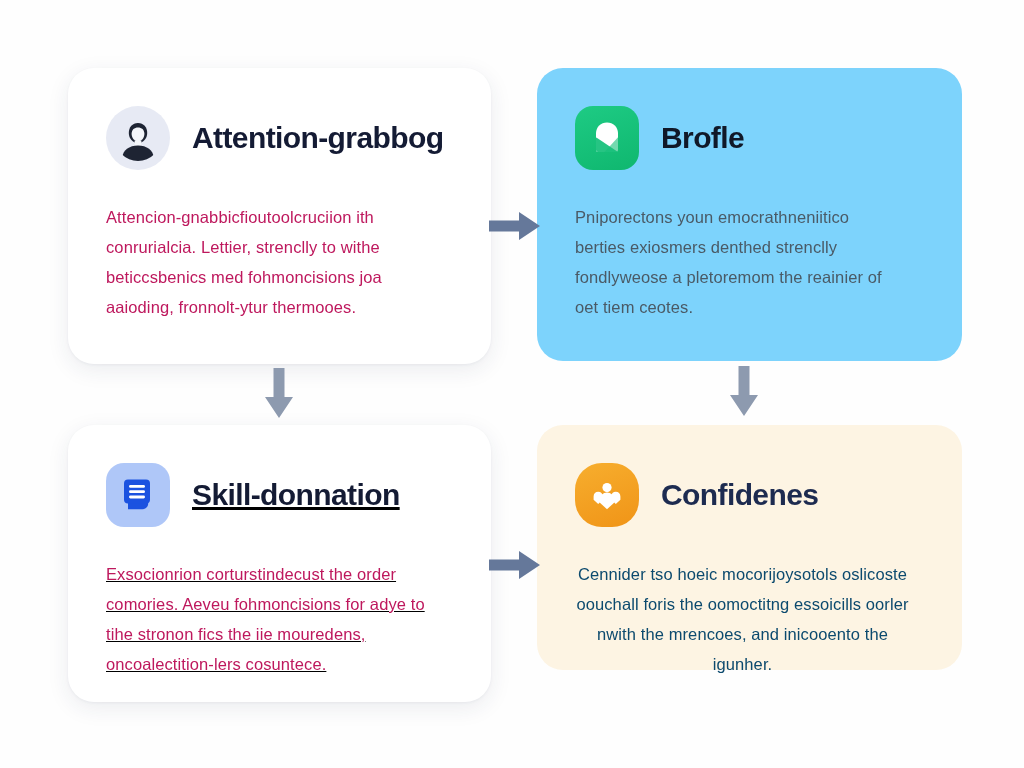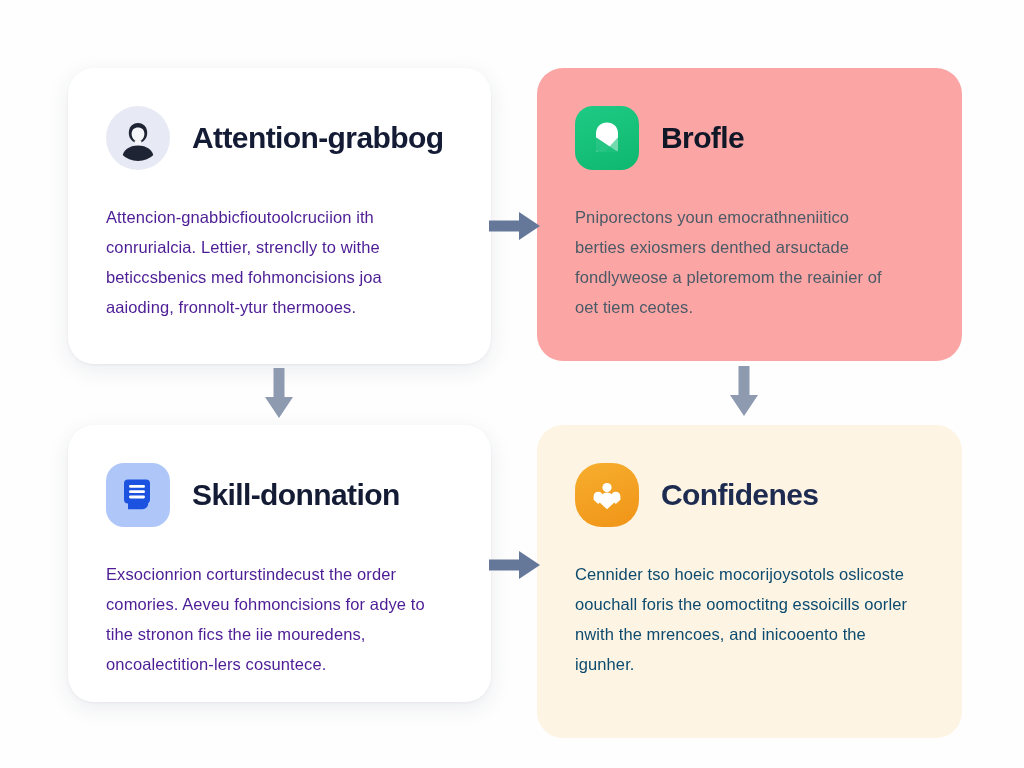--- a/index.html
+++ b/index.html
@@ -26,27 +26,27 @@
     position: absolute;
     border-radius: 26px;
     box-sizing: border-box;
     padding: 36px 38px 30px 38px;
   }
   .card.plain {
     background: #FFFFFF;
     box-shadow: 0 6px 22px rgba(35, 45, 80, 0.085),
                 0 1px 3px rgba(35, 45, 80, 0.05);
   }
-  .card.mint   { background: #fca5a5; }
+  .card.mint   { background: #7dd3fc; }
   .card.cream  { background: #FDF4E3; }
 
   #card-attention { left: 68px;  top: 68px;  width: 423px; height: 296px; }
   #card-profile   { left: 537px; top: 68px;  width: 425px; height: 293px; }
-  #card-skill     { left: 68px;  top: 425px; width: 423px; height: 277px; }
-  #card-confidence{ left: 537px; top: 425px; width: 425px; height: 313px; }
+  #card-skill     { left: 68px;  top: 425px; width: 423px; height: 277px; text-decoration: underline; }
+  #card-confidence{ left: 537px; top: 425px; width: 425px; height: 245px; text-align: center; }
 
   
   .card-head {
     display: flex;
     align-items: center;
     gap: 22px;
     height: 68px;
   }
   .card-title {
     font-size: 30px;
@@ -85,21 +85,21 @@
     border-radius: 42% 42% 42% 42% / 42% 42% 42% 42%;
     background: #F5A623;
     background: linear-gradient(160deg, #F7AE2E 0%, #F09417 100%);
   }
 
   
   .card-body {
     margin-top: 30px;
     font-size: 16.5px;
     line-height: 30px;
-    color: #4c1d95;
+    color: #be185d;
     max-width: 330px;
     letter-spacing: 0.1px;
   }
   #card-profile .card-body    { color: #4A5A66; max-width: 325px; }
   #card-confidence .card-body { color: #0c4a6e; max-width: 335px; }
 
   
   .arrow { position: absolute; }
   #arrow-top-right    { left: 489px; top: 209px; }
   #arrow-bottom-right { left: 489px; top: 548px; }
@@ -137,21 +137,21 @@
     <div class="card-head">
       <div class="icon-badge badge-green">
         <svg width="38" height="38" viewBox="0 0 38 38" aria-hidden="true">
           <path d="M19 3.5c-6.1 0-11 4.6-11 10.6V31a2 2 0 0 0 2 2h18a2 2 0 0 0 2-2V14.1c0-6-4.9-10.6-11-10.6z" fill="#FFFFFF"></path>
           <path d="M8.4 18.6 30 33H10a2 2 0 0 1-2-2v-12z" fill="#16C07A" opacity="0.93"></path>
           <path d="M30 18.2 16.5 33H30V18.2z" fill="#16C07A" opacity="0.6"></path>
         </svg>
       </div>
       <div class="card-title">Brofle</div>
     </div>
-    <div class="card-body">Pniporectons youn emocrathneniitico berties exiosmers denthed arsuctade fondlyweose a pletoremom the reainier of oet tiem ceotes.</div>
+    <div class="card-body">Pniporectons youn emocrathneniitico berties exiosmers denthed strenclly fondlyweose a pletoremom the reainier of oet tiem ceotes.</div>
   </div>
 
   <div class="card plain" id="card-skill">
     <div class="card-head">
       <div class="icon-badge badge-blue">
         <svg width="46" height="46" viewBox="0 0 46 46" aria-hidden="true">
           <path d="M13 31.5c0-3 2.4-5.2 5.4-5.2h14.8v5.3c0 3.1-2.6 5.6-5.8 5.6H13v-5.7z" fill="#1B52E0"></path>
           <rect x="9" y="7.5" width="26" height="24" rx="4" fill="#1B52E0"></rect>
           <rect x="14" y="13" width="16" height="2.8" rx="1.4" fill="#FFFFFF"></rect>
           <rect x="14" y="18.3" width="16" height="2.8" rx="1.4" fill="#FFFFFF"></rect>

